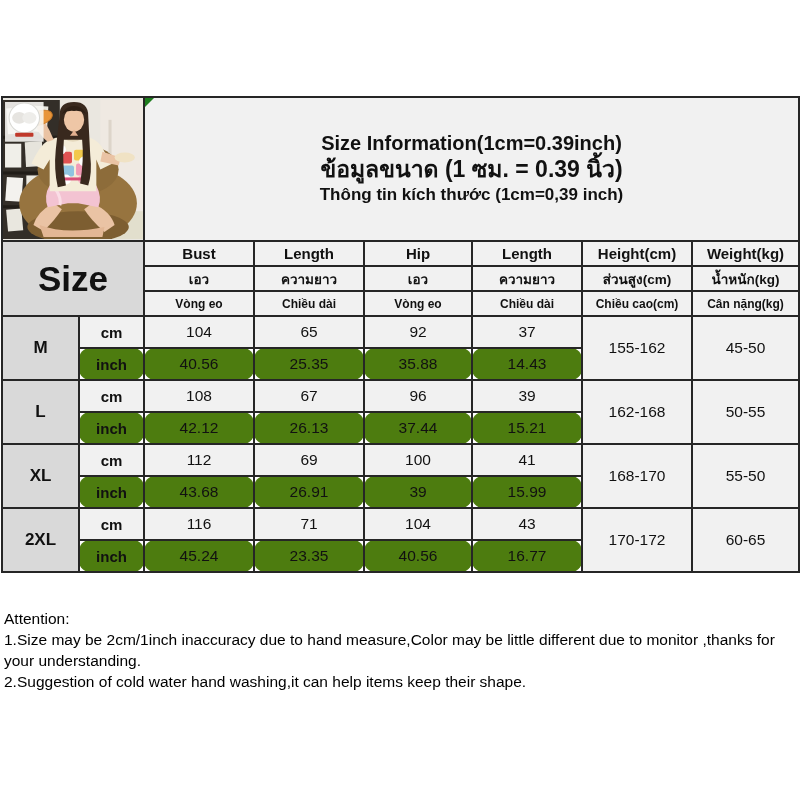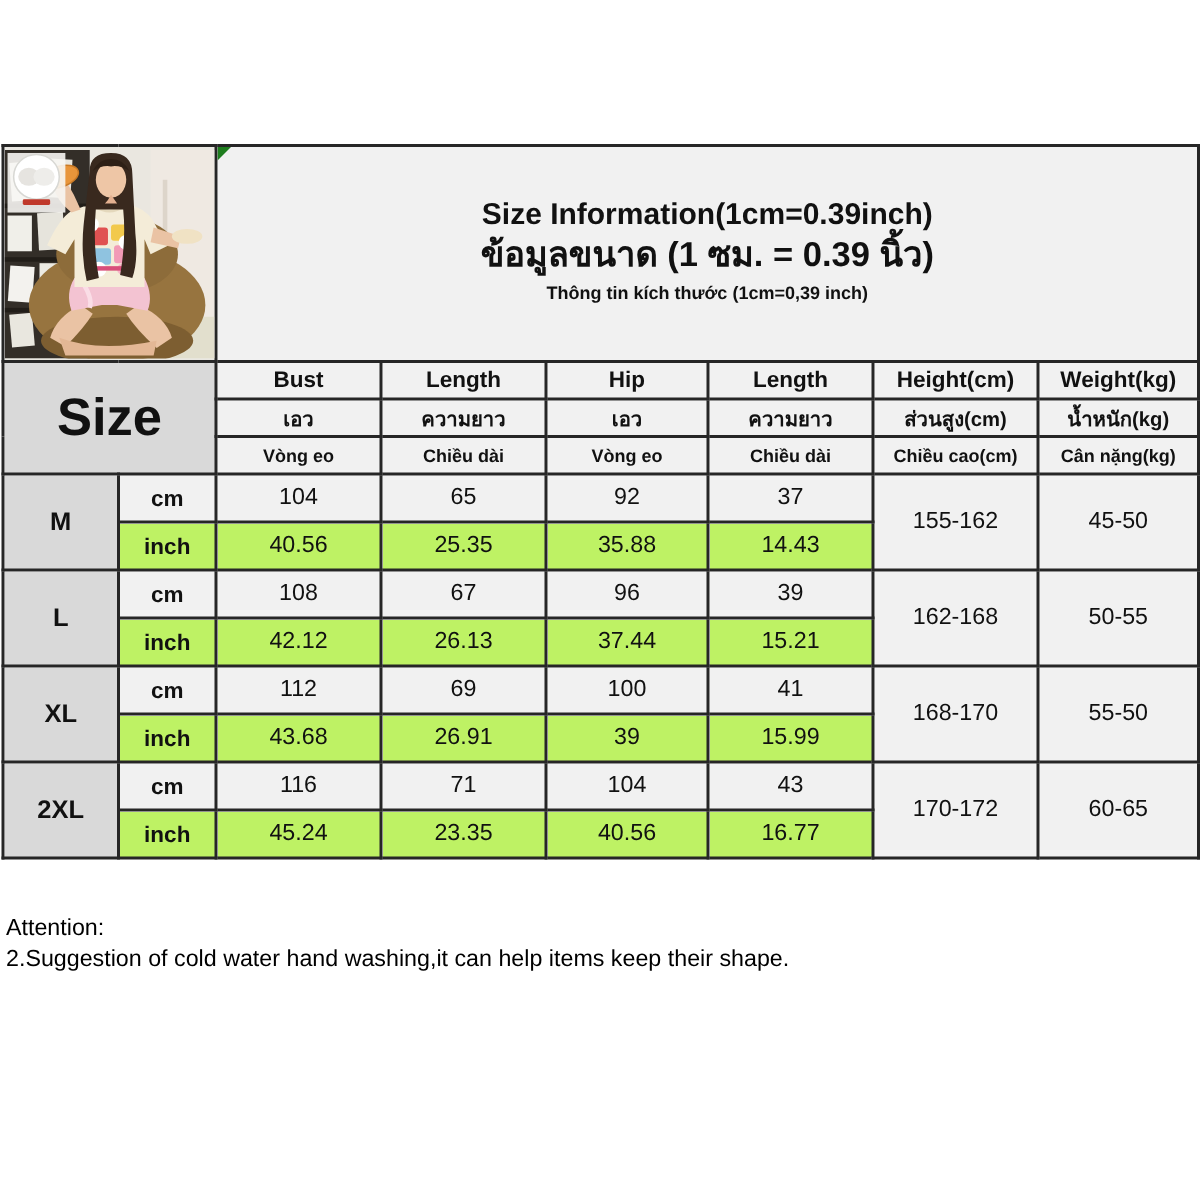--- a/index.html
+++ b/index.html
@@ -18,32 +18,32 @@
   tr.r-data    { height:32px; }
 
   td.photo-cell { background:#e9e7e1; }
   td.photo-cell svg { display:block; width:100%; height:139px; }
 
   td.title-cell { background:#f1f1f1; position:relative; }
   .green-corner { position:absolute; top:0; left:0; width:0; height:0;
     border-top:9px solid #1e7d1e; border-right:9px solid transparent; }
   .title-en { font-weight:bold; font-size:20px; line-height:26px; }
   .title-th { font-weight:bold; font-size:23px; line-height:26px; }
-  .title-vi { font-weight:bold; font-size:12px; line-height:26px; }
+  .title-vi { font-weight:bold; font-size:17px; line-height:26px; }
 
   td.size-head { background:#d9d9d9; font-weight:bold; font-size:35px; }
   td.h-en { background:#f1f1f1; font-weight:bold; font-size:15px; }
   td.h-th { background:#f1f1f1; font-weight:bold; font-size:13.5px; }
   td.h-vi { background:#f1f1f1; font-weight:bold; font-size:12px; }
 
   td.size-label { background:#d9d9d9; font-weight:bold; font-size:17px; }
   td.unit-cell  { font-weight:bold; font-size:15px; }
   td.val        { font-size:15.5px; color:#1d1d1d; }
   .row-cm td.unit-cell, .row-cm td.val { background:#f1f1f1; }
-  .row-inch td.unit-cell, .row-inch td.val { background:#bef264; }
+  .row-inch td.unit-cell, .row-inch td.val { background:#4d7c0f;border-radius:11px; }
   td.range-cell { background:#f1f1f1; font-size:15.5px; color:#1d1d1d; }
 
   
   .attention { position:absolute; left:4px; top:572px; width:782px;
     font-size:15.5px; line-height:21px; color:#000000; text-align:left;margin-top:36px; }
 </style>
 </head>
 <body>
 
 <div class="screen">
@@ -246,16 +246,17 @@
       <td class="val">45.24</td>
       <td class="val">23.35</td>
       <td class="val">40.56</td>
       <td class="val">16.77</td>
     </tr>
   </tbody>
     </table>
 
   <div class="attention">
     <div>Attention:</div>
+    <div>1.Size may be 2cm/1inch inaccuracy due to hand measure,Color may be little different due to monitor ,thanks for your understanding.</div>
     <div>2.Suggestion of cold water hand washing,it can help items keep their shape.</div>
   </div>
 
 </div>
 
 </body></html>

